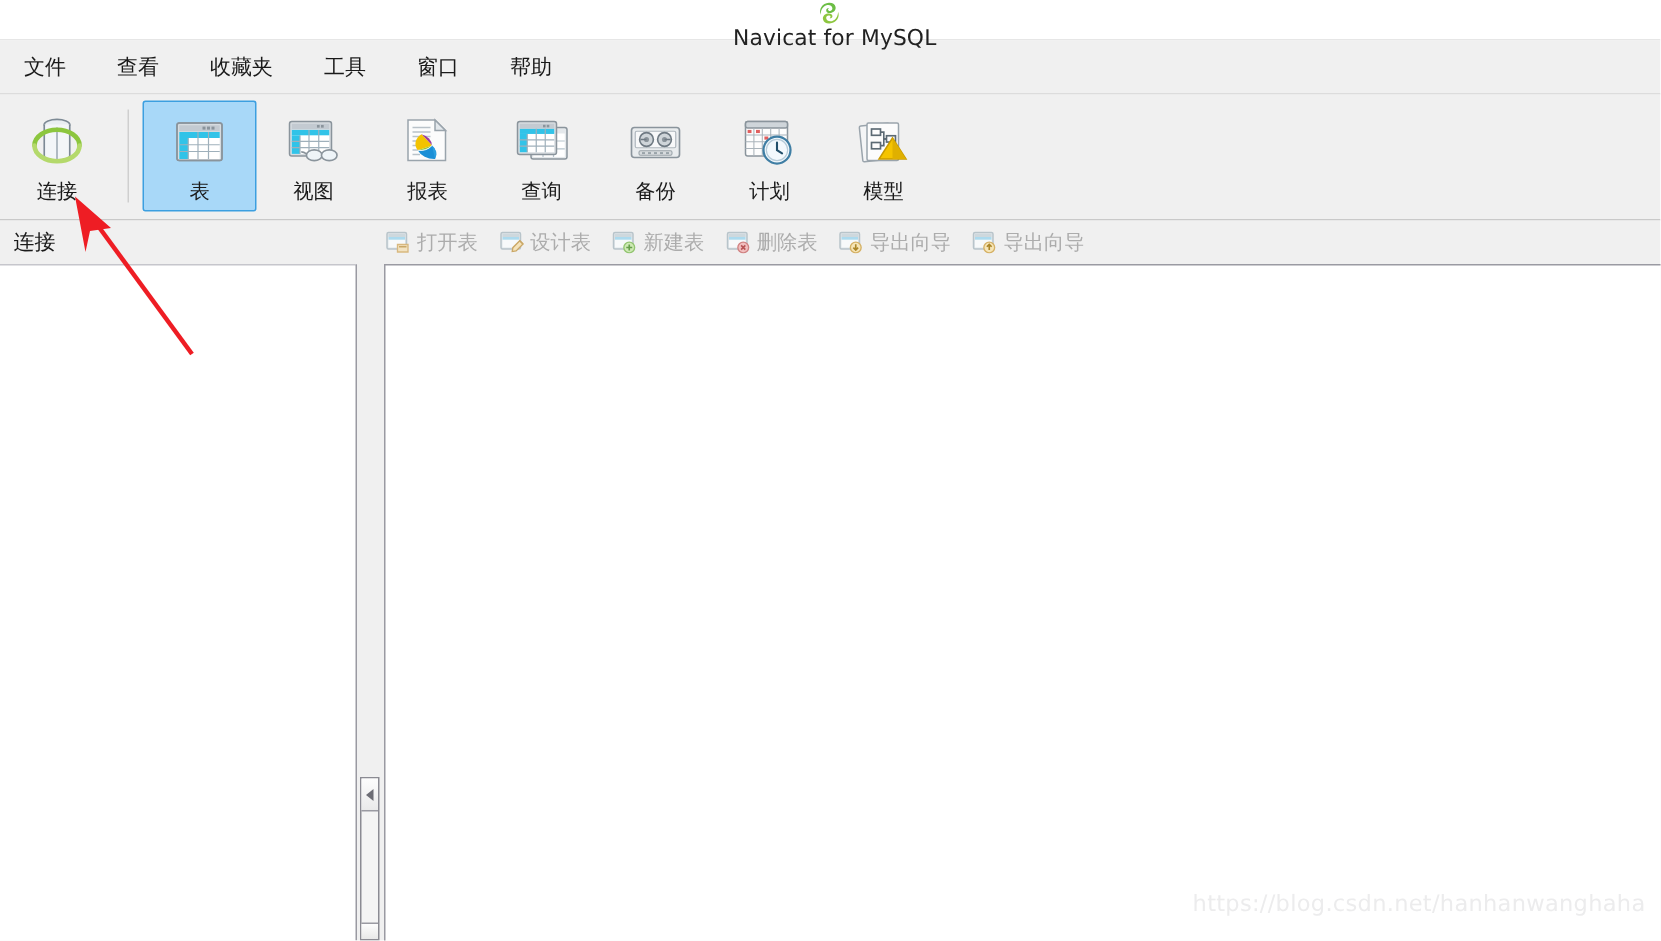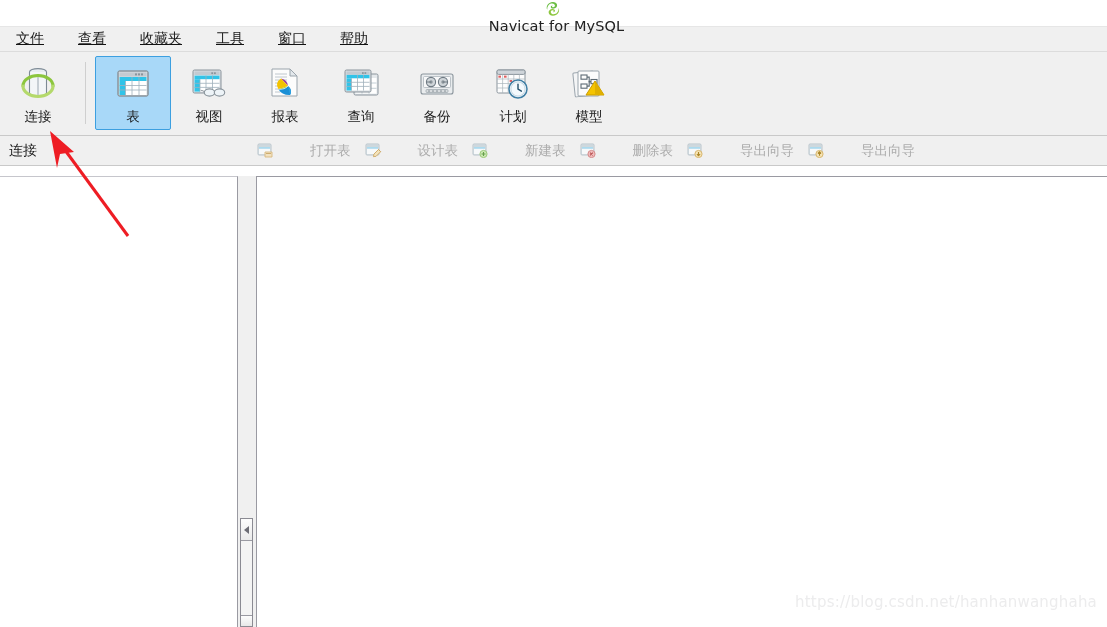--- a/index.html
+++ b/index.html
@@ -15,25 +15,24 @@
     height:27px;background:#ffffff;
     display:flex;align-items:center;
     padding-left:6px;box-sizing:border-box;
     border-bottom:1px solid #e6e6e6;
     flex-direction:column;
   }
   #app-logo{width:18px;height:18px;position:relative;margin-right:7px;flex:0 0 auto;}
   #app-title{font-size:14.5px;color:#222;letter-spacing:.1px;}
   
   #menubar{
-    height:25px;background:#f0f0f0;
+    height:36px;background:#f0f0f0;
     display:flex;align-items:center;
     border-bottom:1px solid #dcdcdc;
     box-sizing:border-box;
-    text-decoration:underline;
   }
   .menu-item{
     font-size:14px;color:#1a1a1a;
     padding:4px 13px;margin:0 4px;
     cursor:default;white-space:nowrap;
   }
   .menu-item:first-child{margin-left:3px;}
   
   #toolbar{
     height:84px;background:#f0f0f0;
@@ -71,21 +70,21 @@
     box-sizing:border-box;position:relative;
   }
   #conn-header{
     width:252px;flex:0 0 auto;
     font-size:14px;color:#1a1a1a;
     padding-left:9px;box-sizing:border-box;
   }
   .act-btn{
     display:flex;align-items:center;
     height:24px;padding:0 5px;margin-right:4px;
-    cursor:default;opacity:.95;gap:32px;
+    cursor:default;opacity:.95;
   }
   .act-ico{width:17px;height:15px;position:relative;margin-right:4px;flex:0 0 auto;}
   .act-lab{font-size:13.5px;color:#a9a9a9;white-space:nowrap;}
   
   #workspace{
     position:absolute;left:0;top:176px;right:0;bottom:0;
     background:#f0f0f0;
   }
   #left-pane{
     position:absolute;left:0;top:0;width:238px;bottom:0;

